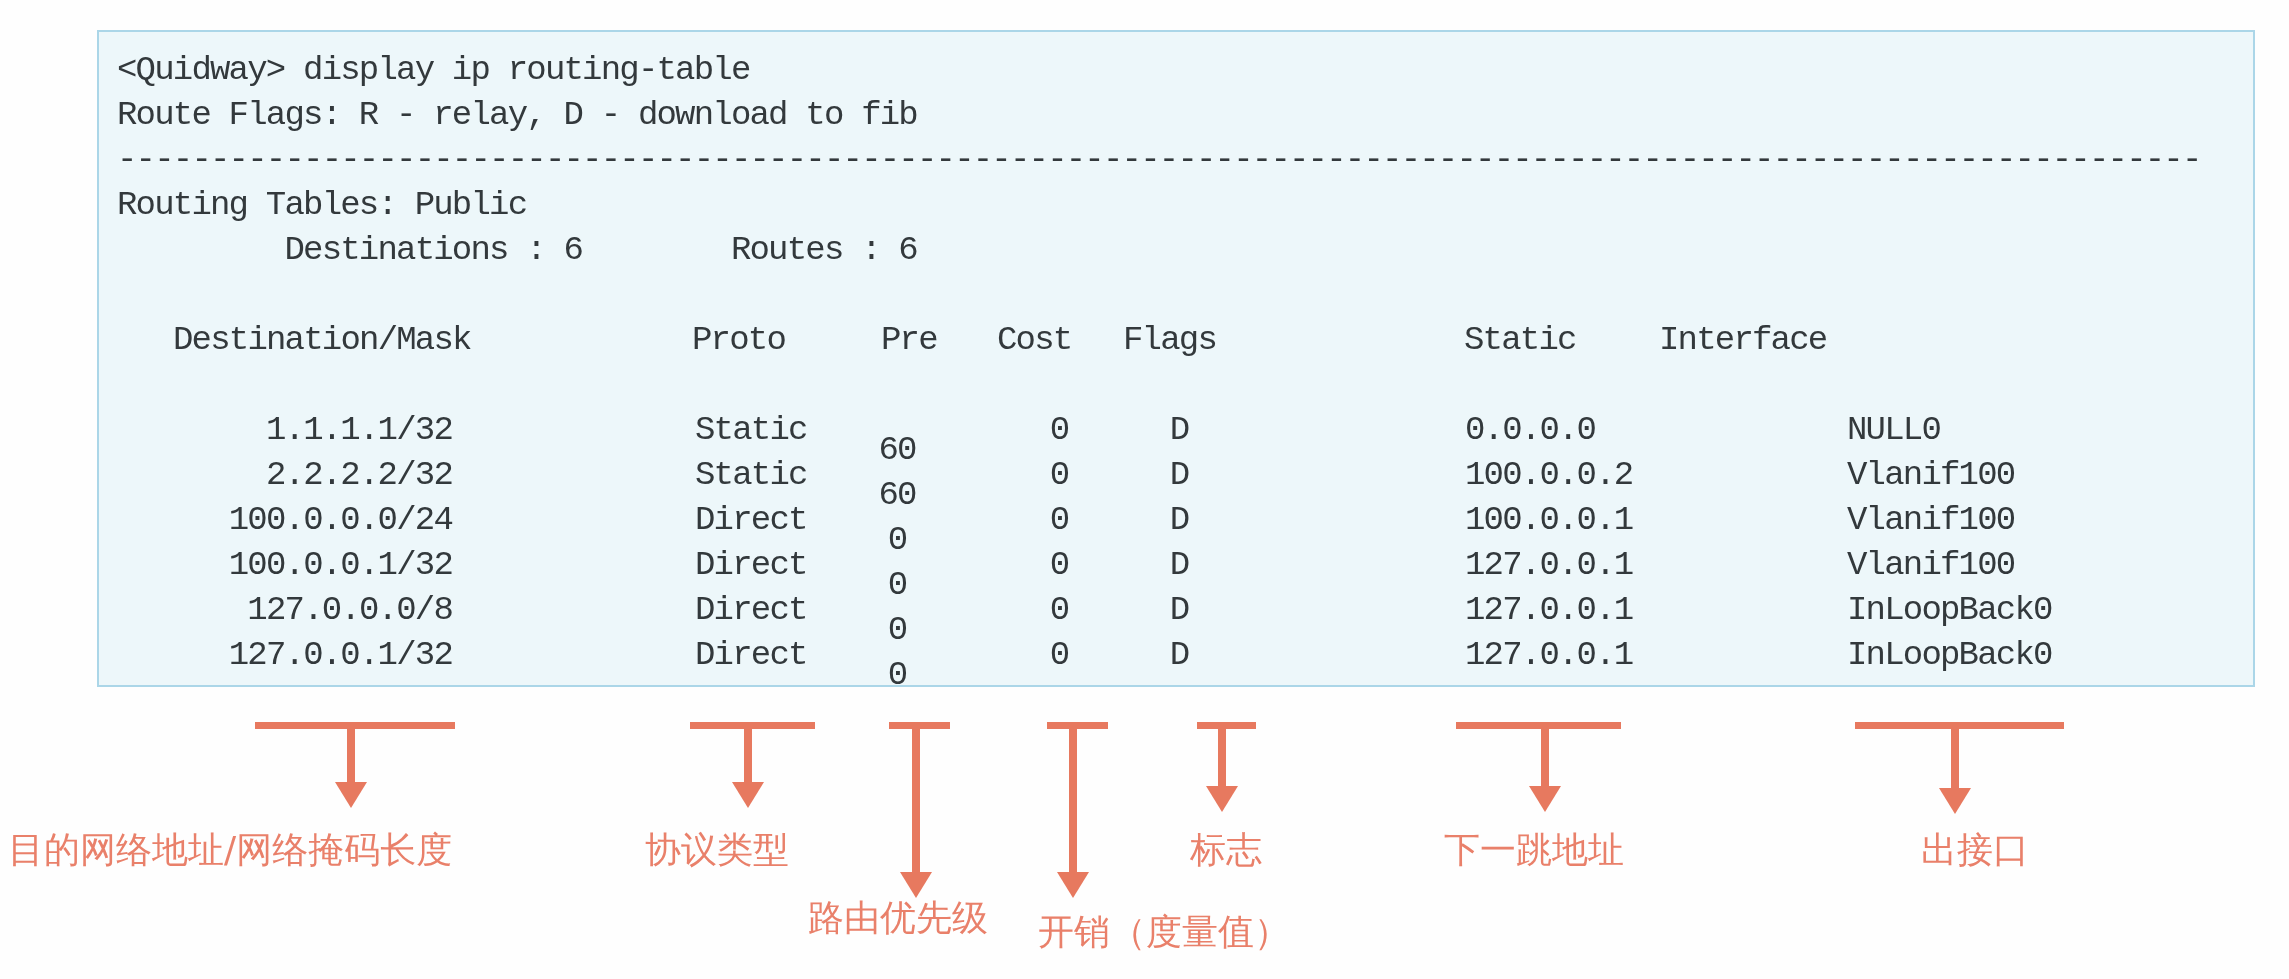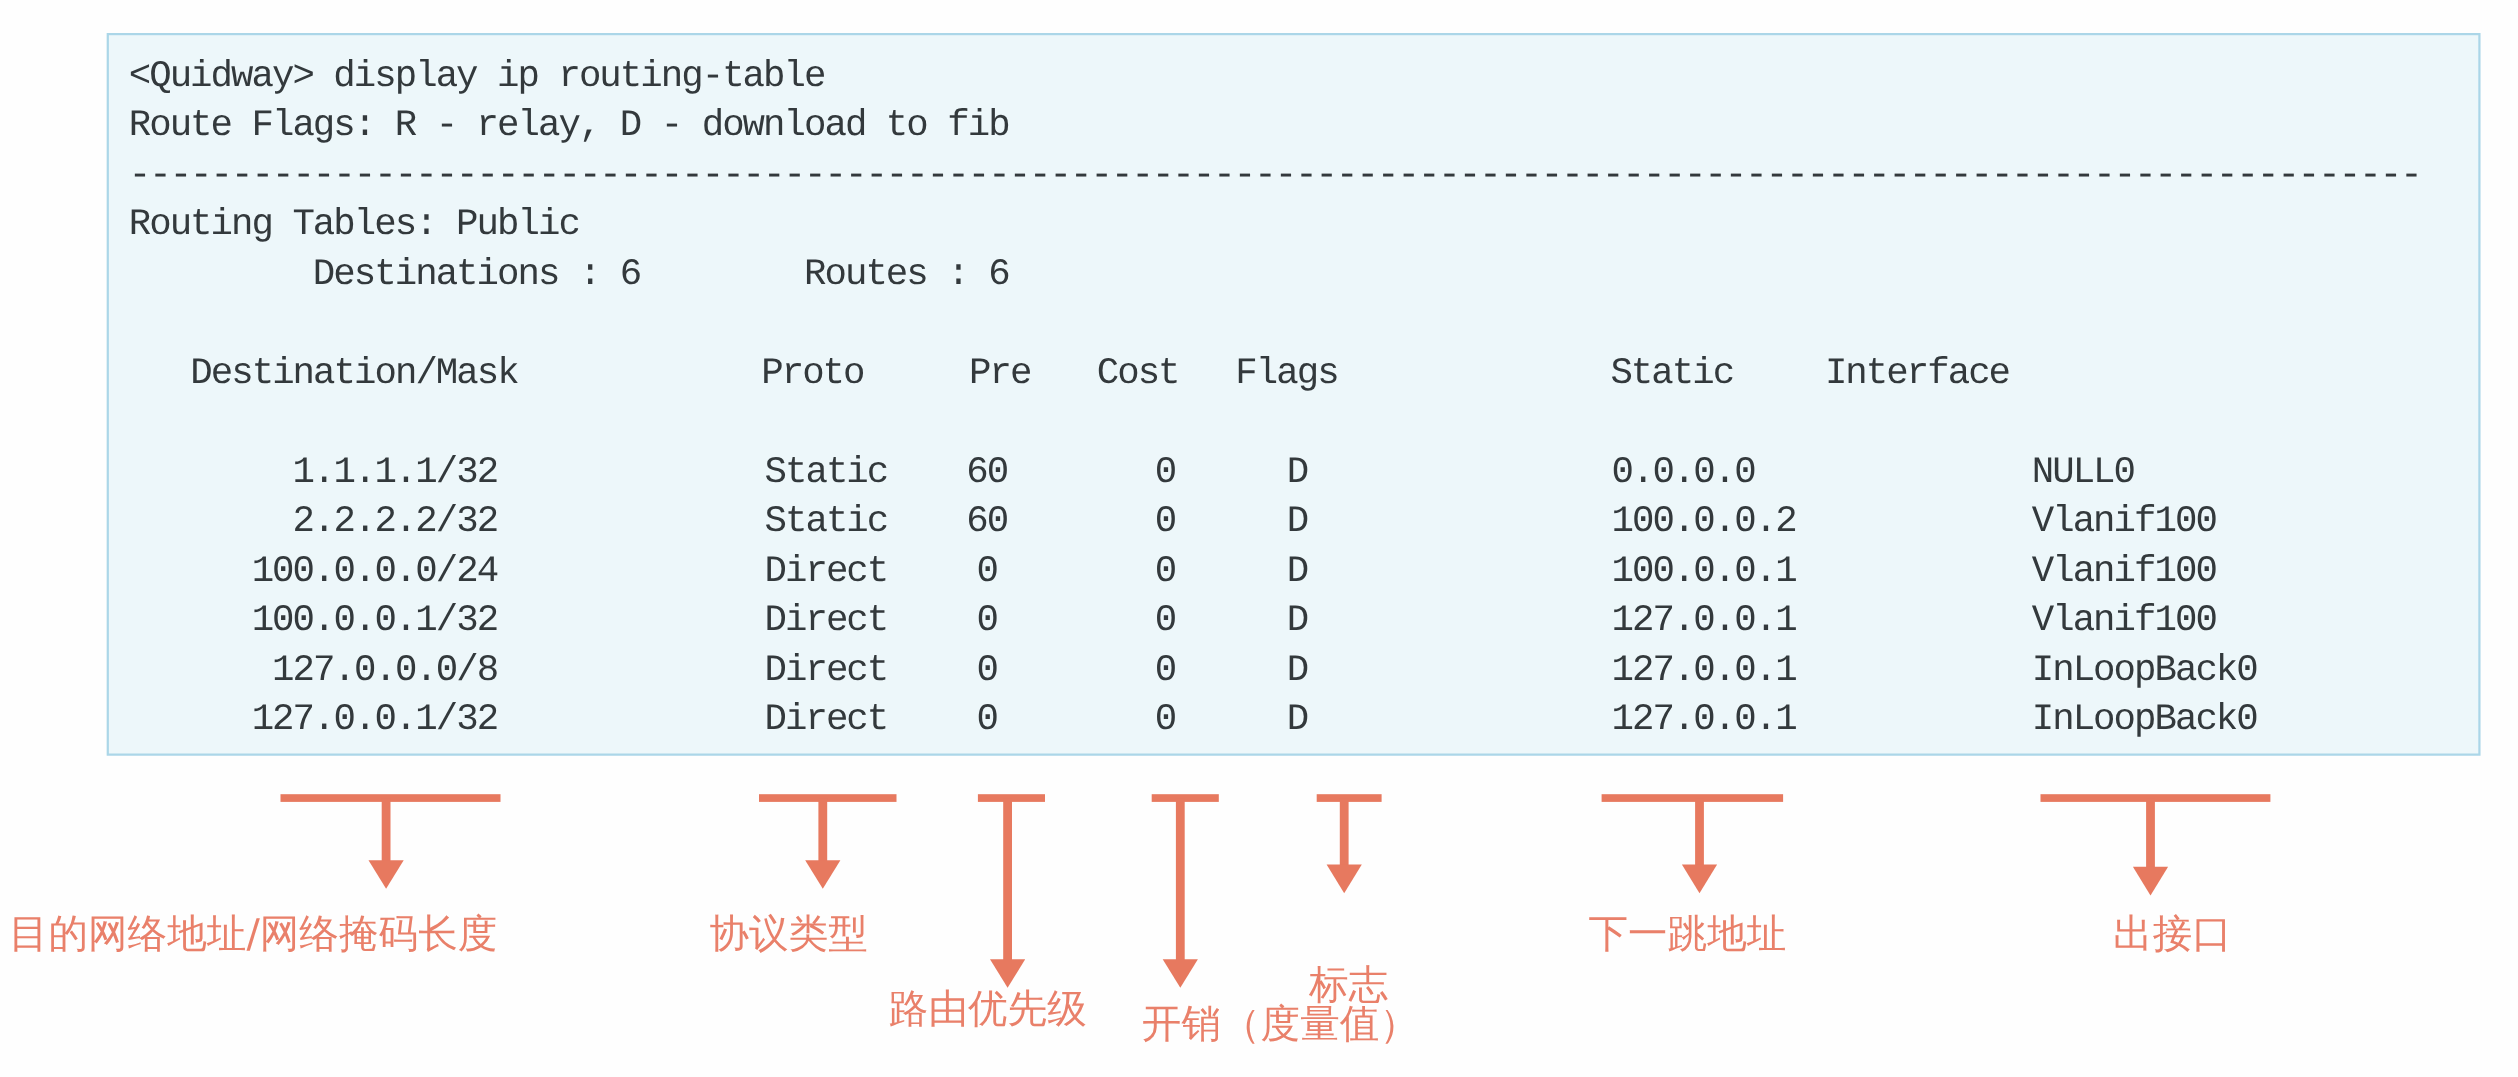--- a/index.html
+++ b/index.html
@@ -30,21 +30,21 @@
   .h-proto { left:593px; }
   .h-pre   { left:782px; }
   .h-cost  { left:898px; }
   .h-flags { left:1024px; }
   .h-next  { left:1365px; }
   .h-iface { left:1560px;text-align:center; }
 
   
   .c-dest  { left:18px;  width:335px; text-align:right; }
   .c-proto { left:596px; }
-  .c-pre   { left:770px; width:56px;  text-align:center; }
+  .c-pre   { left:770px; width:56px;  text-align:center;margin-top:20px; }
   .c-cost  { left:920px; width:80px;  text-align:center; }
   .c-flags { left:1040px;width:80px;  text-align:center; }
   .c-next  { left:1366px; }
   .c-iface { left:1748px;text-align:center; }
 
   
   .bar  { position:absolute; height:7px; background:var(--arrow); top:722px; }
   .stem { position:absolute; width:8px;  background:var(--arrow); top:726px; }
   .head { position:absolute; width:0; height:0;
           border-left:16px solid transparent; border-right:16px solid transparent;
@@ -57,21 +57,21 @@
   .a5 .bar { left:1197px; width:59px;  } .a5 .stem { left:1218px; height:62px; }  .a5 .head { left:1206px; top:786px; }
   .a6 .bar { left:1456px; width:165px; } .a6 .stem { left:1541px; height:62px; }  .a6 .head { left:1529px; top:786px; }
   .a7 .bar { left:1855px; width:209px; } .a7 .stem { left:1951px; height:64px; }  .a7 .head { left:1939px; top:788px; }
 
   .lbl { position:absolute; color:var(--label); font-size:36px; line-height:44px;
          white-space:nowrap; font-family:"DejaVu Sans","Liberation Sans",sans-serif; }
   .l1 { left:8px;    top:828px; }
   .l2 { left:645px;  top:828px; }
   .l3 { left:808px;  top:896px; }
   .l4 { left:1038px; top:910px; }
-  .l5 { left:1190px; top:828px;margin-top:46px; }
+  .l5 { left:1190px; top:828px; }
   .l6 { left:1444px; top:828px; }
   .l7 { left:1921px; top:828px; }
 </style>
 </head>
 <body>
 
 <div id="stage">
 
   <div id="terminal">
     <div class="tline plain">&lt;Quidway&gt; display ip routing-table</div>

